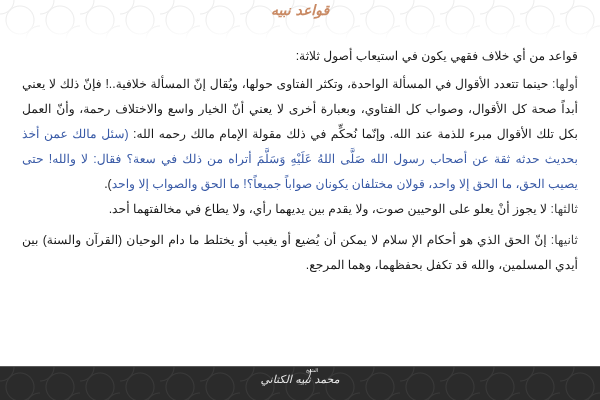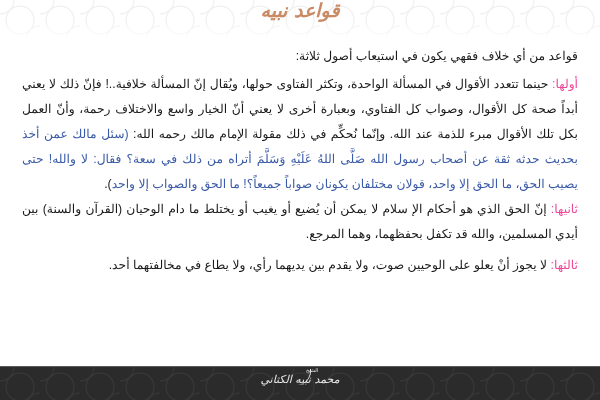--- a/index.html
+++ b/index.html
@@ -19,34 +19,34 @@
     }
     .header-fade {
       position: absolute; left: 0; top: 20px; width: 600px; height: 20px;
       background: linear-gradient(to bottom, rgba(255,255,255,0), #ffffff);
     }
     .logo {
       position: absolute; top: 0; left: 250px; width: 100px; height: 30px;
       display: flex; align-items: center; justify-content: center;
     }
     .logo-text {
-      font-family: "DejaVu Serif", serif; font-size: 19px; font-style: italic;
+      font-family: "DejaVu Serif", serif; font-size: 14px; font-style: italic;
       font-weight: bold; color: #c98a64; direction: rtl;
       position: relative; top: -5px;
     }
     .content {
       position: absolute; top: 44px; left: 22px; width: 556px;
       direction: rtl; text-align: justify;
       font-family: "Liberation Sans", sans-serif; font-size: 12.3px;
       line-height: 25px; color: #1a1a1a;
     }
     .content p { margin: 0; }
     .intro { margin-bottom: 3px !important; }
     .point { margin-bottom: 6px !important; }
-    .label { color: #ec4899; }
+    .label { color: #404040; }
     .quote { color: #3a5ba7; }
     .footer {
       position: absolute; left: 0; top: 366px; width: 600px; height: 34px;
       background-color: #2b2b2b;
       border-top: 1px solid #5a5a5a;
       background-image:
         radial-gradient(circle at 20px 20px, transparent 13px, #3a3a3a 14px, transparent 15px),
         radial-gradient(circle at 0px 0px, transparent 13px, #3a3a3a 14px, transparent 15px),
         radial-gradient(circle at 40px 40px, transparent 13px, #3a3a3a 14px, transparent 15px);
       background-size: 40px 40px;
@@ -71,23 +71,23 @@
   <div class="logo">
     <span class="logo-text">قواعد نبيه</span>
   </div>
 </div>
 
 <div class="content">
   <p class="intro">قواعد من أي خلاف فقهي يكون في استيعاب أصول ثلاثة:</p>
 
   <p><span class="label">أولها:</span><span> حينما تتعدد الأقوال في المسألة الواحدة، وتكثر الفتاوى حولها، ويُقال إنّ المسألة خلافية..! فإنّ ذلك لا يعني أبداً صحة كل الأقوال، وصواب كل الفتاوي، وبعبارة أخرى لا يعني أنّ الخيار واسع والاختلاف رحمة، وأنّ العمل بكل تلك الأقوال مبرء للذمة عند الله. وإنّما نُحكِّم في ذلك مقولة الإمام مالك رحمه الله: </span><span class="quote">(سئل مالك عمن أخذ بحديث حدثه ثقة عن أصحاب رسول الله صَلَّى اللهُ عَلَيْهِ وَسَلَّمَ أتراه من ذلك في سعة؟ فقال: لا والله! حتى يصيب الحق، ما الحق إلا واحد، قولان مختلفان يكونان صواباً جميعاً؟! ما الحق والصواب إلا واحد</span><span>).</span></p>
 
+  <p class="point"><span class="label">ثالثها:</span><span> لا يجوز أنْ يعلو على الوحيين صوت، ولا يقدم بين يديهما رأي، ولا يطاع في مخالفتهما أحد.</span></p>
+
   <p class="point"><span class="label">ثانيها:</span><span> إنّ الحق الذي هو أحكام الإ سلام لا يمكن أن يُضيع أو يغيب أو يختلط ما دام الوحيان (القرآن والسنة) بين أيدي المسلمين، والله قد تكفل بحفظهما، وهما المرجع.</span></p>
-
-  <p class="point"><span class="label">ثالثها:</span><span> لا يجوز أنْ يعلو على الوحيين صوت، ولا يقدم بين يديهما رأي، ولا يطاع في مخالفتهما أحد.</span></p>
 </div>
 
 <div class="footer">
   <div class="signature">
     <span class="sig-swash"></span>
     <span class="sig-small">الشيخ</span>
     <span class="sig-main">محمد نبيه الكتاني</span>
   </div>
 </div>
 

